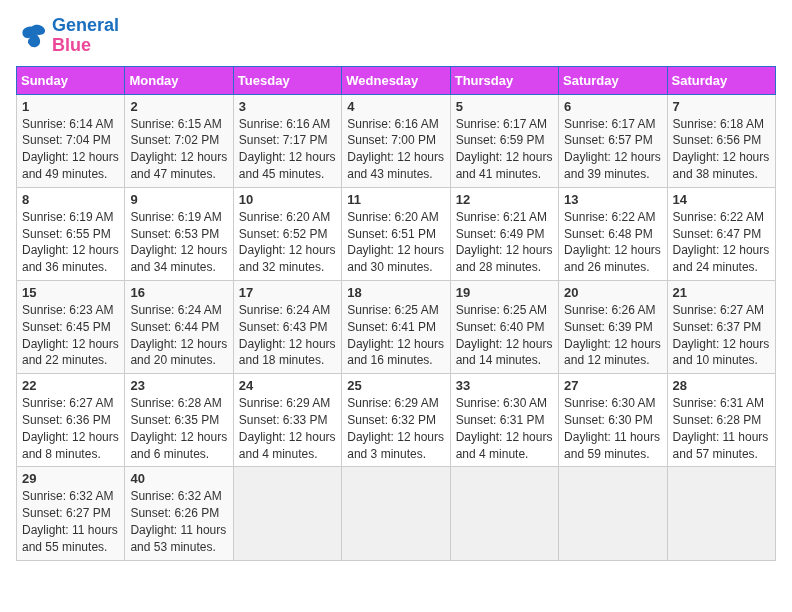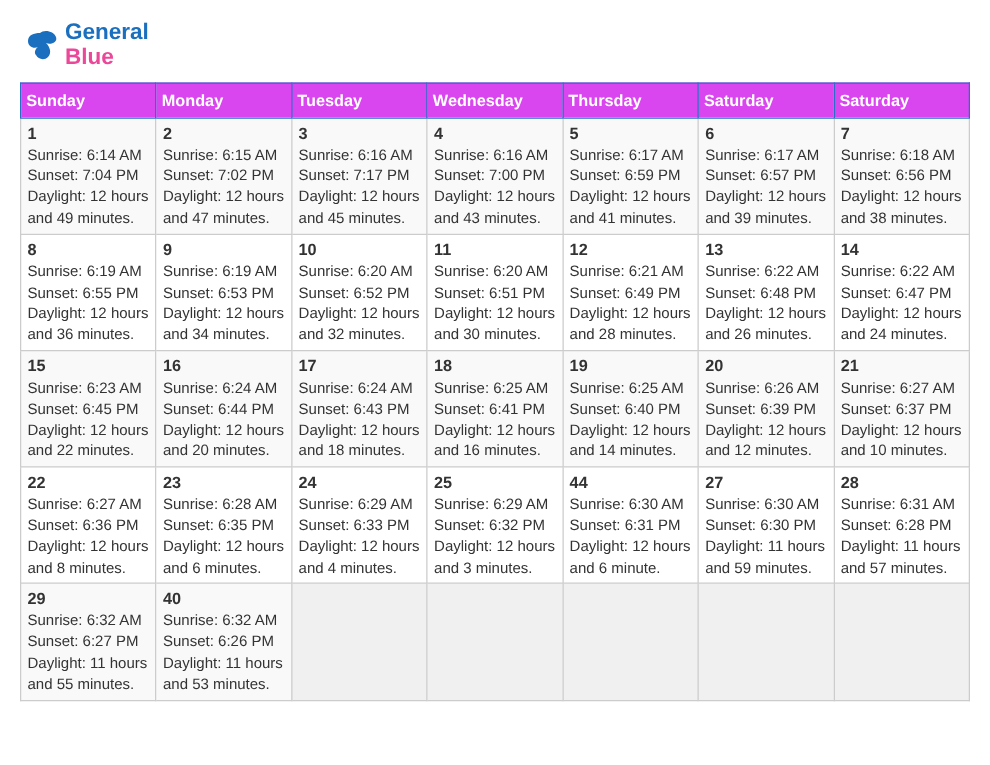--- a/index.html
+++ b/index.html
@@ -226,22 +226,22 @@
         </td>
         <td>
           <span class="day-num">24</span>
           <div class="day-info"><span>Sunrise: 6:29 AM</span><br><span>Sunset: 6:33 PM</span><br><span>Daylight: 12 hours and 4 minutes.</span></div>
         </td>
         <td>
           <span class="day-num">25</span>
           <div class="day-info"><span>Sunrise: 6:29 AM</span><br><span>Sunset: 6:32 PM</span><br><span>Daylight: 12 hours and 3 minutes.</span></div>
         </td>
         <td>
-          <span class="day-num">44</span>
-          <div class="day-info"><span>Sunrise: 6:30 AM</span><br><span>Sunset: 6:31 PM</span><br><span>Daylight: 12 hours and 6 minute.</span></div>
+          <span class="day-num">33</span>
+          <div class="day-info"><span>Sunrise: 6:30 AM</span><br><span>Sunset: 6:31 PM</span><br><span>Daylight: 12 hours and 4 minute.</span></div>
         </td>
         <td>
           <span class="day-num">27</span>
           <div class="day-info"><span>Sunrise: 6:30 AM</span><br><span>Sunset: 6:30 PM</span><br><span>Daylight: 11 hours and 59 minutes.</span></div>
         </td>
         <td>
           <span class="day-num">28</span>
           <div class="day-info"><span>Sunrise: 6:31 AM</span><br><span>Sunset: 6:28 PM</span><br><span>Daylight: 11 hours and 57 minutes.</span></div>
         </td>
       </tr>

